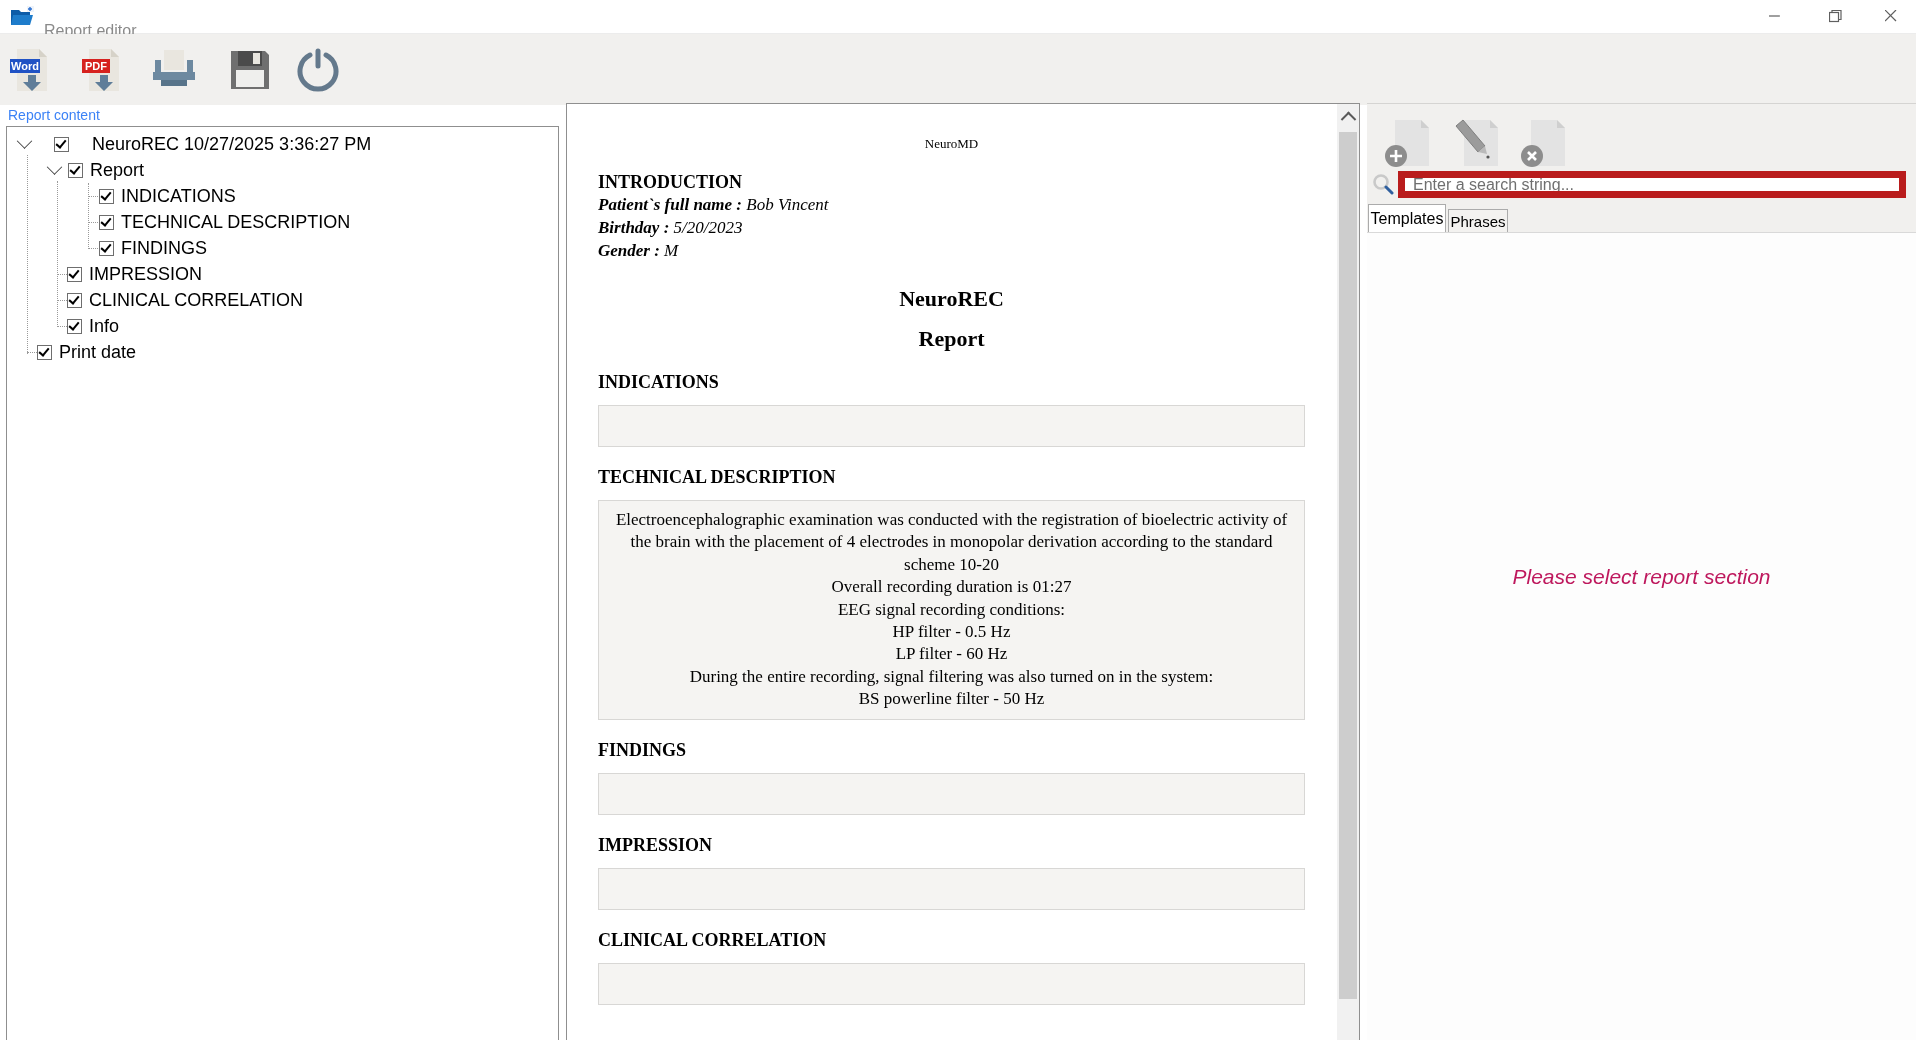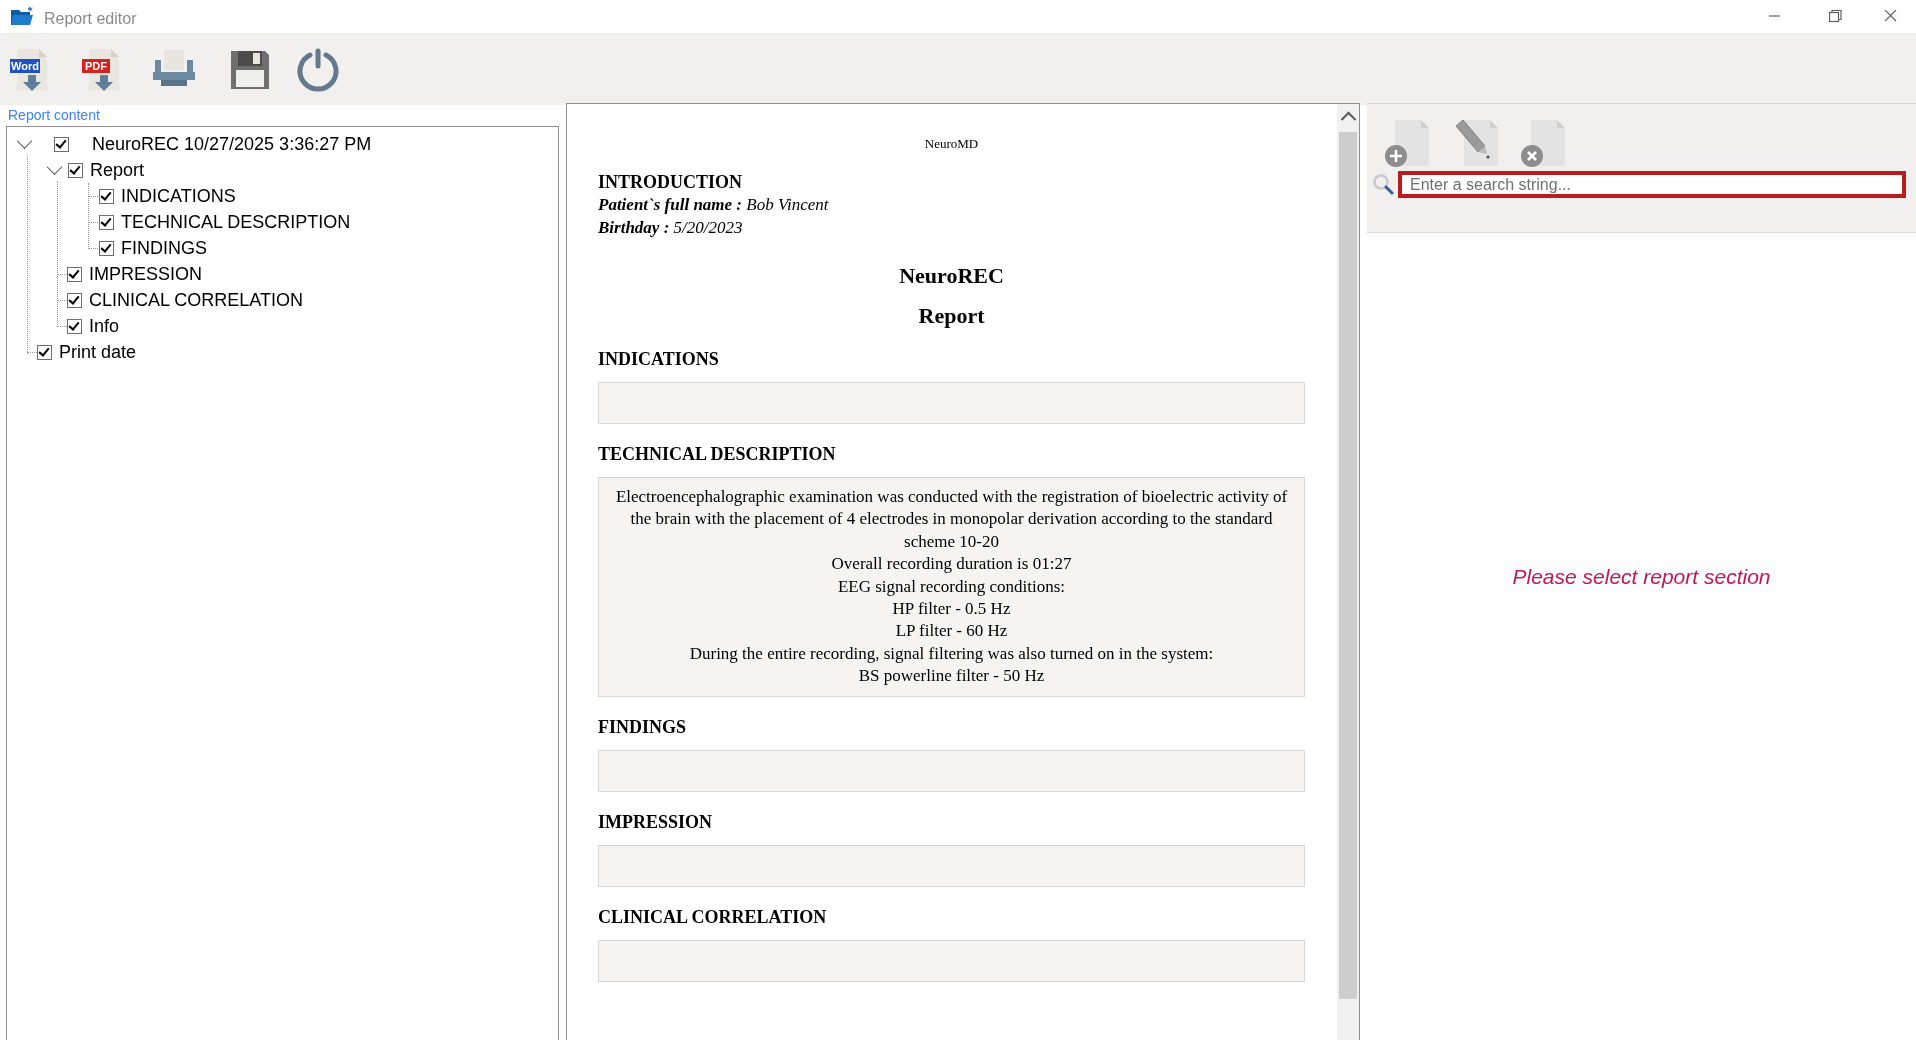--- a/index.html
+++ b/index.html
@@ -4,21 +4,21 @@
 <style>
   html,body{margin:0;padding:0;}
   body{
     width:1916px;height:1040px;overflow:hidden;position:relative;
     font-family:"Liberation Sans",sans-serif;background:#ffffff;
     -webkit-font-smoothing:antialiased;
   }
   
   .titlebar{position:absolute;left:0;top:0;width:1916px;height:33px;background:#ffffff;border-bottom:1px solid #ececec;}
   .app-icon{position:absolute;left:10px;top:5px;width:26px;height:24px;}
-  .win-title{position:absolute;left:44px;top:10px;font-size:16px;color:#8a8a8a;}
+  .win-title{position:absolute;left:44px;top:22px;font-size:16px;color:#8a8a8a;}
   .win-btn{position:absolute;top:0;width:46px;height:32px;display:flex;align-items:center;justify-content:center;cursor:default;}
   .win-btn svg{stroke:#5f5f5f;fill:none;stroke-width:1.2px;}
   .btn-min{left:1752px;}.btn-max{left:1812px;}.btn-close{left:1868px;}
   
   .toolbar{position:absolute;left:0;top:34px;width:1916px;height:71px;background:#f1f0ee;}
   .tb-btn{position:absolute;top:12px;width:48px;height:48px;display:flex;align-items:center;justify-content:center;}
   
   .left-label{position:absolute;left:8px;top:107px;font-size:14px;color:#3b82f6;}
   .tree-box{position:absolute;left:6px;top:126px;width:551px;bottom:0;background:#ffffff;border:1px solid #8f8f8f;border-bottom:none;}
   .tree-row{position:absolute;left:0;height:26px;display:flex;align-items:center;font-size:18px;color:#000;}
@@ -42,21 +42,21 @@
   .sec-box.filled{padding:8px 12px;font-size:17px;line-height:22.4px;white-space:pre-line;min-height:0;text-align:center;}
   
   .vsb{position:absolute;right:0;top:0;bottom:0;width:22px;background:#f1f1f1;}
   .vsb-up{position:absolute;left:0;top:0;width:22px;height:24px;display:flex;align-items:center;justify-content:center;}
   .vsb-up span{width:9px;height:9px;border-left:2px solid #5a5a5a;border-top:2px solid #5a5a5a;transform:rotate(45deg) translate(2px,2px);}
   .vsb-thumb{position:absolute;left:2px;right:2px;top:28px;height:867px;background:#cdcdcd;}
   
   .right-panel{position:absolute;left:1367px;top:103px;right:0;bottom:0;background:#f1f0ee;border-top:1px solid #d5d4d2;box-sizing:border-box;}
   .rp-btn{position:absolute;top:12px;width:52px;height:56px;}
   .rp-search-icon{position:absolute;left:5px;top:69px;width:22px;height:22px;}
-  .rp-input{position:absolute;left:31px;top:67px;right:10px;height:27px;border:4px solid #b91c1c;background:#fff;font-size:16px;color:#333;padding:0 8px;box-sizing:border-box;font-family:"Liberation Sans",sans-serif;outline:none;}
+  .rp-input{position:absolute;left:31px;top:67px;right:10px;height:27px;border:7px solid #b91c1c;background:#fff;font-size:16px;color:#333;padding:0 8px;box-sizing:border-box;font-family:"Liberation Sans",sans-serif;outline:none;}
   .rp-input::placeholder{color:#6f6f6f;opacity:1;}
   .tabs{position:absolute;left:0px;top:100px;right:0;height:28px;}
   .tab{position:absolute;bottom:0;box-sizing:border-box;border:1px solid #ababab;border-bottom:none;display:flex;align-items:center;justify-content:center;}
   .tab-active{left:1px;width:78px;height:28px;background:#ffffff;font-size:16px;color:#000;z-index:2;}
   .tab-idle{left:81px;width:60px;height:23px;background:#f3f2f0;font-size:15px;color:#000;}
   .tab-content{position:absolute;left:0;top:128px;right:0;bottom:0;background:#fdfdfd;border-top:1px solid #d9d9d9;display:flex;align-items:center;justify-content:center;}
   .empty-msg{font-size:21px;color:#be185d;margin-bottom:120px;font-style:italic;}
 </style>
 </head>
 <body>
@@ -193,20 +193,21 @@
   </div>
 </div>
 
 <div class="center-panel">
   <div class="doc">
     <div class="doc-brand">NeuroMD</div>
 
     <div class="doc-h first">INTRODUCTION</div>
     <div class="doc-field"><b>Patient`s full name :</b> <span>Bob Vincent</span></div>
     <div class="doc-field"><b>Birthday :</b> <span>5/20/2023</span></div>
+    <div class="doc-field"><b>Gender :</b> <span>M</span></div>
 
     <div class="doc-title1">NeuroREC</div>
     <div class="doc-title2">Report</div>
 
     <div class="doc-h">INDICATIONS</div>
     <div class="sec-box"></div>
 
     <div class="doc-h">TECHNICAL DESCRIPTION</div>
     <div class="sec-box filled">Electroencephalographic examination was conducted with the registration of bioelectric activity of the brain with the placement of 4 electrodes in monopolar derivation according to the standard scheme 10-20
 Overall recording duration is 01:27
@@ -259,16 +260,24 @@
       <path d="M9 36 l8 8 M17 36 l-8 8" stroke="#ffffff" stroke-width="2.6"></path>
     </svg>
   </div>
 
   <svg class="rp-search-icon" viewBox="0 0 22 22">
     <circle cx="9" cy="9" r="6.5" fill="none" stroke="#c9c9c9" stroke-width="2.6"></circle>
     <line x1="14" y1="14" x2="20" y2="20" stroke="#2f5f9e" stroke-width="3" stroke-linecap="round"></line>
   </svg>
   <input class="rp-input" type="text" placeholder="Enter a search string..." style="">
 
+  <div class="tabs">
+    <div class="tab tab-active">
+        <span>Templates</span>
+      </div>
+    <div class="tab tab-idle">
+        <span>Phrases</span>
+      </div>
+  </div>
   <div class="tab-content">
     <div class="empty-msg">Please select report section</div>
   </div>
 </div>
 
 </body></html>

